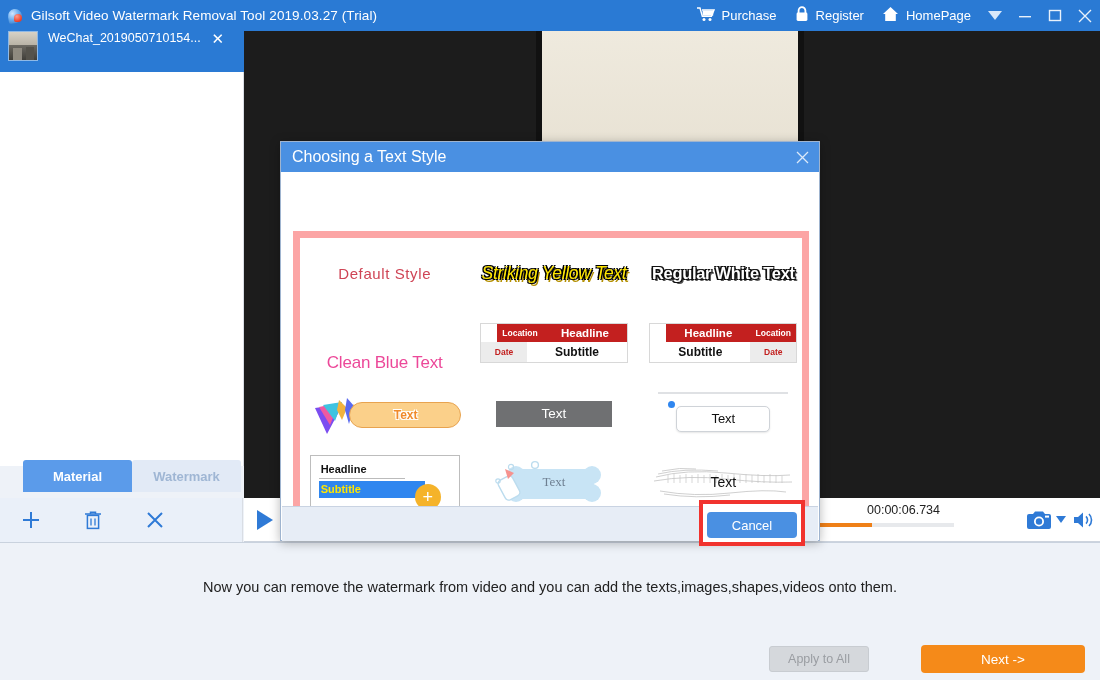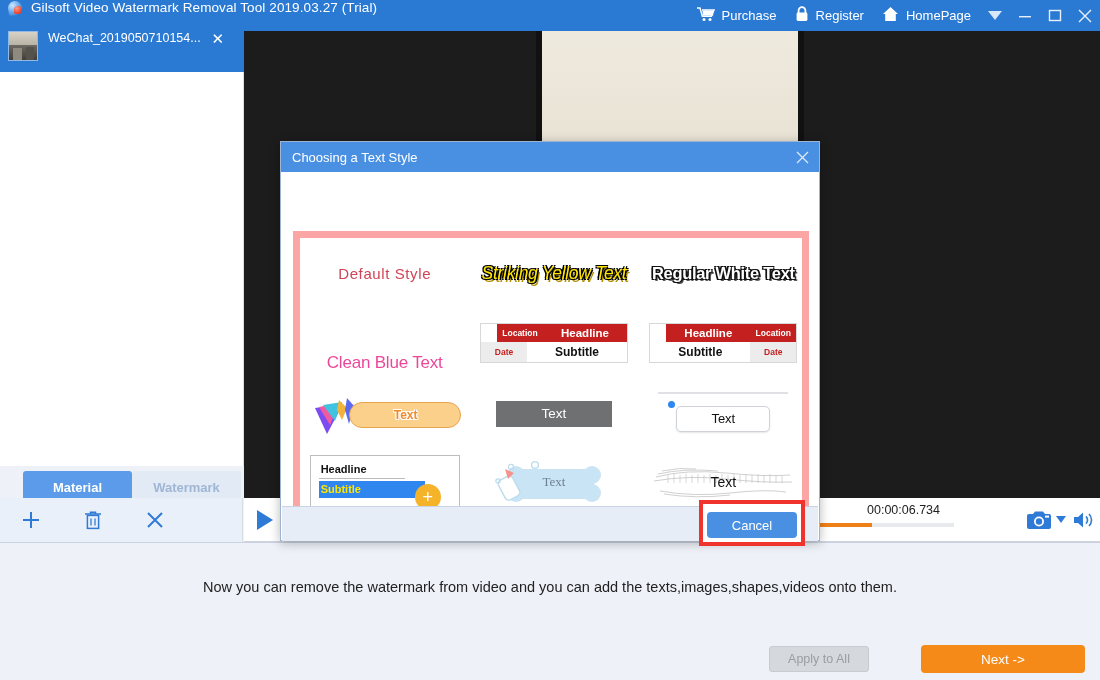--- a/index.html
+++ b/index.html
@@ -6,21 +6,21 @@
   html,body { width:1100px; height:680px; overflow:hidden; }
   body {
     font-family: "Liberation Sans", sans-serif;
     background:#eef2f8;
     position:relative;
     -webkit-font-smoothing: antialiased;
   }
   
   #titlebar{
     position:absolute; left:0; top:0; width:1100px; height:31px;
-    background:#2a7ad4; display:flex; align-items:flex-start;
+    background:#2a7ad4; display:flex; align-items:center;
   }
   #titlebar .app-icon{
     width:16px;height:16px;margin-left:8px;margin-right:7px;position:relative;flex:none;
   }
   #titlebar .app-icon .drop{
     position:absolute;left:0;top:1px;width:14px;height:14px;border-radius:50% 50% 50% 2px;
     background:radial-gradient(circle at 35% 30%,#cfe6ff 0%,#6fb0ef 45%,#2a6fc0 100%);
     transform:rotate(-10deg);
   }
   #titlebar .app-icon .drop2{
@@ -47,21 +47,21 @@
   #tab-thumb .t4{position:absolute;left:17px;top:15px;width:8px;height:13px;background:#55524b;}
   #tab-label{color:#fff;font-size:12.5px;margin-left:10px;white-space:nowrap;overflow:hidden;}
   #tab-close{color:#fff;font-size:15px;margin-left:8px;width:18px;text-align:center;line-height:1;}
   
   #leftpanel{
     position:absolute;left:0;top:72px;width:244px;height:394px;background:#ffffff;border-right:1px solid #d9dde4;
   }
   #leftpanel-inner{position:absolute;left:0;top:0;width:243px;height:394px;background:#fff;}
   
   #mw-tabs{
-    position:absolute;left:23px;top:471px;width:218px;height:32px;display:flex;
+    position:absolute;left:23px;top:460px;width:218px;height:32px;display:flex;
   }
   .mw-tab{
     flex:1;display:flex;align-items:center;justify-content:center;font-size:13px;font-weight:bold;
     border-radius:3px 3px 0 0;
   }
   .mw-tab.active{background:#5b9bea;color:#fff;}
   .mw-tab.inactive{background:#e2eaf6;color:#9fb6d4;}
   #toolrow{
     position:absolute;left:0;top:498px;width:243px;height:44px;background:#eaf0f9;
     display:flex;align-items:center;border-right:1px solid #d9dde4;
@@ -107,21 +107,21 @@
   #btn-next{
     position:absolute;left:921px;top:645px;width:164px;height:28px;background:#f58a19;color:#fff;
     border-radius:4px;font-size:13.5px;display:flex;align-items:center;justify-content:center;
   }
   
   #dialog{
     position:absolute;left:280px;top:141px;width:540px;height:400px;background:#fff;
     border:1px solid #9fb4cf;box-shadow:0 2px 10px rgba(0,0,0,.28);
   }
   #dlg-title{
-    height:30px;background:#4a90e2;display:flex;align-items:center;color:#fff;font-size:13px;
+    height:30px;background:#4a90e2;display:flex;align-items:center;color:#fff;font-size:16px;
   }
   #dlg-title span.t{margin-left:11px;}
   #dlg-close{margin-left:auto;width:34px;height:30px;display:flex;align-items:center;justify-content:center;color:#dbe9f9;}
   #dlg-body{position:absolute;left:0;top:30px;width:538px;height:334px;background:#fff;}
   #redbox{
     position:absolute;left:12px;top:59px;width:516px;height:289px;border:7px solid #fca5a5;background:#fff;
   }
   #grid{
     position:absolute;left:0;top:0;width:508px;height:281px;
     display:grid;grid-template-columns:1fr 1fr 1fr;grid-template-rows:1fr 1fr 1fr 1fr;

